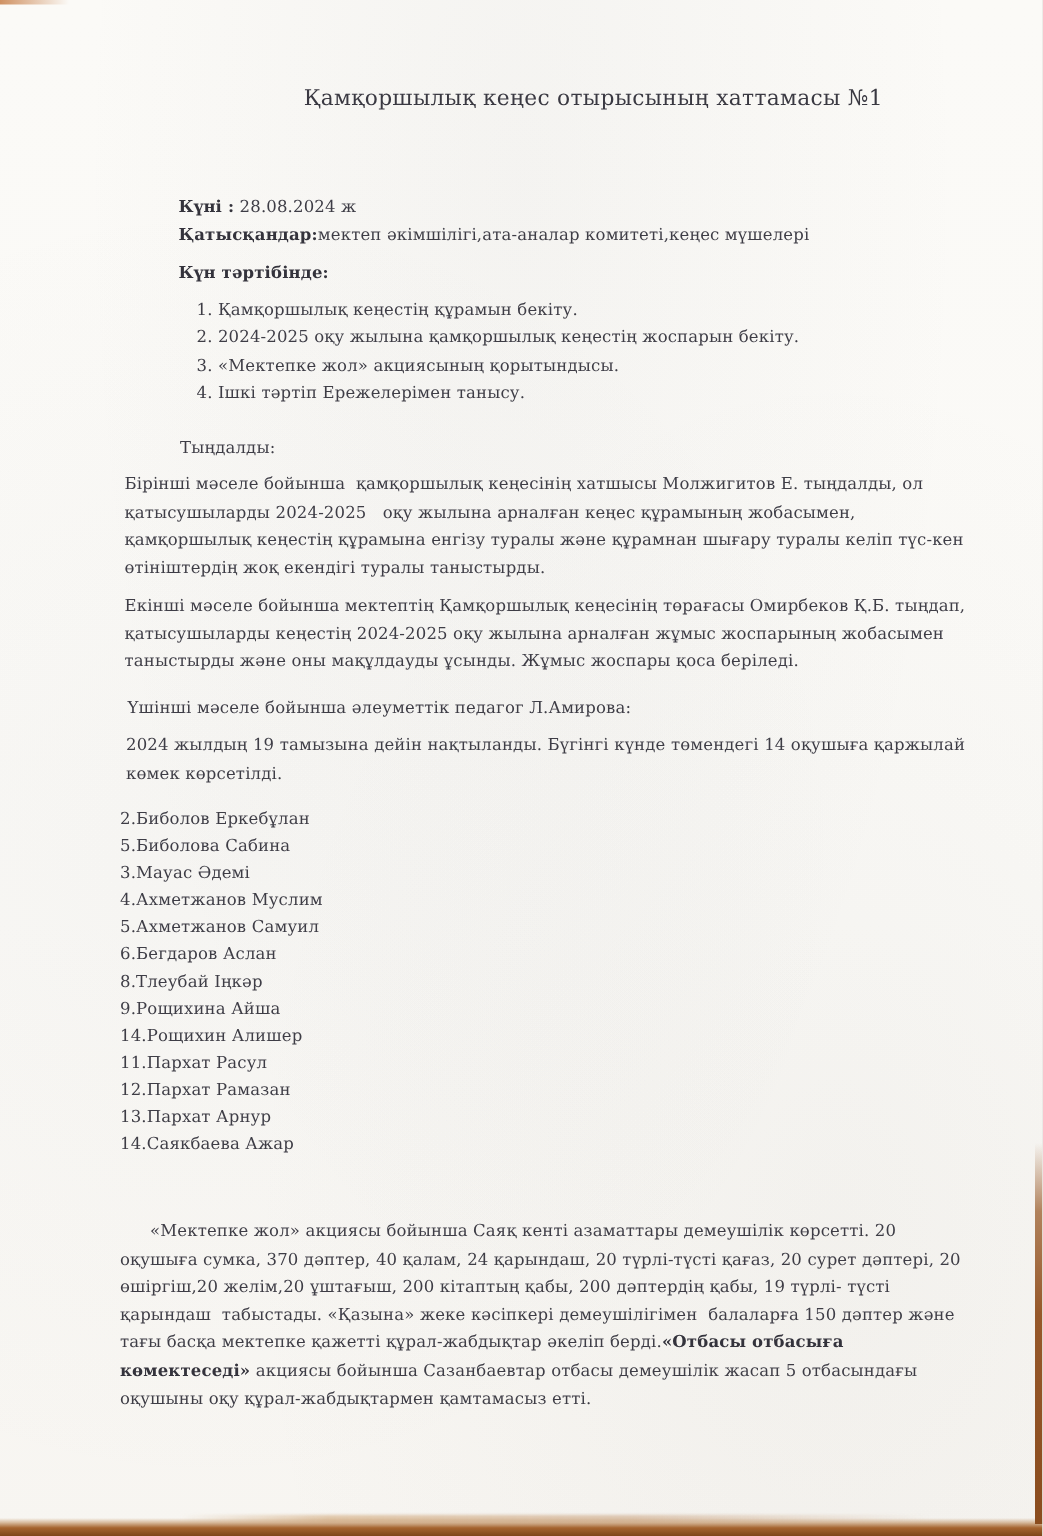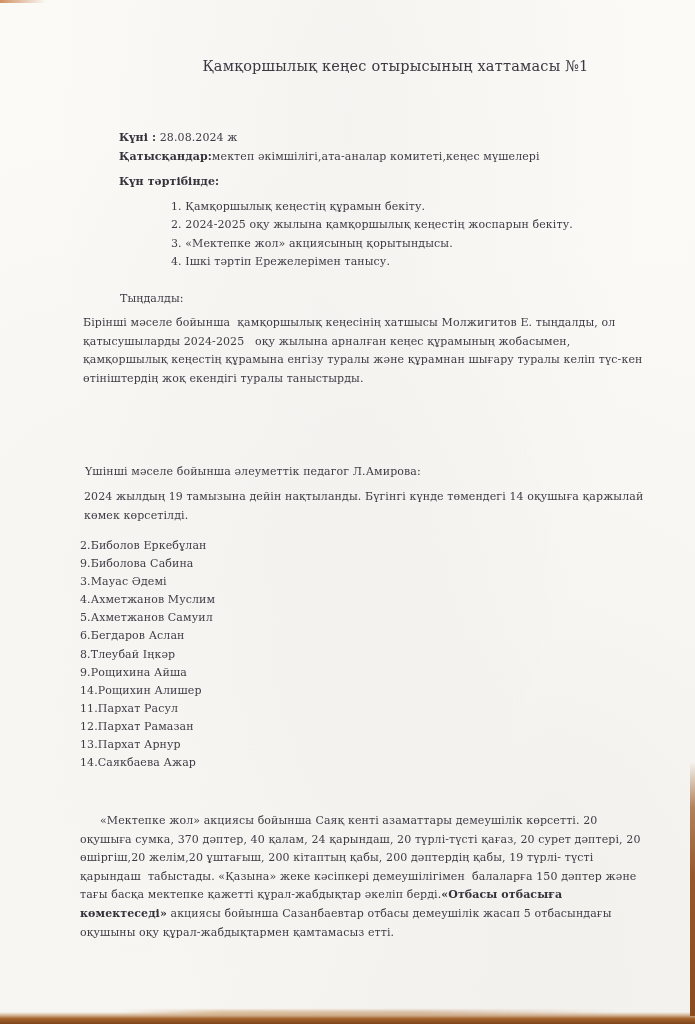--- a/index.html
+++ b/index.html
@@ -20,21 +20,21 @@
     color:#3e3d46;
     overflow:hidden;
   }
   .txt{position:absolute; font-size:11px; line-height:18.6px; letter-spacing:0.1px;}
   .para{white-space:pre-wrap;}
   .b{font-weight:bold; color:#34333c;}
   .title{
     position:absolute; top:58px; left:0; width:695px;
     text-align:center; font-size:14.5px; color:#3a3942; letter-spacing:0.2px;padding-left:48px;
   }
-  .agenda-item{line-height:18.4px;margin-left:40px;}
+  .agenda-item{line-height:18.4px;}
   .name-item{line-height:18.1px;}
   .indent1{text-indent:20px;}
   
   .desk-bottom{
     position:absolute; left:0; bottom:0; width:695px; height:12px;
     background:linear-gradient(180deg, rgba(190,140,90,0.0) 0%, rgba(190,140,90,0.55) 25%, #a5642f 55%, #7e4418 100%);
   }
   .desk-bottom-blur{
     position:absolute; left:120px; bottom:9px; width:500px; height:5px;
     background:linear-gradient(90deg, rgba(205,160,110,0.0), rgba(205,160,110,0.55) 20%, rgba(190,140,95,0.45) 60%, rgba(205,160,110,0.0));
@@ -67,28 +67,29 @@
     <div class="agenda-item">1. Қамқоршылық кеңестің құрамын бекіту.</div>
     <div class="agenda-item">2. 2024-2025 оқу жылына қамқоршылық кеңестің жоспарын бекіту.</div>
     <div class="agenda-item">3. «Мектепке жол» акциясының қорытындысы.</div>
     <div class="agenda-item">4. Ішкі тәртіп Ережелерімен танысу.</div>
   </div>
 
   <div class="txt" style="left:120px; top:290px;">Тыңдалды:</div>
 
   <div class="txt para" style="left:83px; top:314px; width:562px;">Бірінші мәселе бойынша  қамқоршылық кеңесінің хатшысы Молжигитов Е. тыңдалды, ол қатысушыларды 2024-2025   оқу жылына арналған кеңес құрамының жобасымен, қамқоршылық кеңестің құрамына енгізу туралы және құрамнан шығару туралы келіп түс-кен өтініштердің жоқ екендігі туралы таныстырды.</div>
 
+  <div class="txt para" style="left:83px; top:395px; width:572px;">Екінші мәселе бойынша мектептің Қамқоршылық кеңесінің төрағасы Омирбеков Қ.Б. тыңдап, қатысушыларды кеңестің 2024-2025 оқу жылына арналған жұмыс жоспарының жобасымен таныстырды және оны мақұлдауды ұсынды. Жұмыс жоспары қоса беріледі.</div>
 
   <div class="txt" style="left:85px; top:463px; width:560px;">Үшінші мәселе бойынша әлеуметтік педагог Л.Амирова:</div>
 
   <div class="txt para" style="left:84px; top:488px; width:560px;">2024 жылдың 19 тамызына дейін нақтыланды. Бүгінгі күнде төмендегі 14 оқушыға қаржылай көмек көрсетілді.</div>
 
   <div class="txt" style="left:80px; top:537px;">
     <div class="name-item">2.Биболов Еркебұлан</div>
-    <div class="name-item">9.Биболова Сабина</div>
+    <div class="name-item">5.Биболова Сабина</div>
     <div class="name-item">3.Мауас Әдемі</div>
     <div class="name-item">4.Ахметжанов Муслим</div>
     <div class="name-item">5.Ахметжанов Самуил</div>
     <div class="name-item">6.Бегдаров Аслан</div>
     <div class="name-item">8.Тлеубай Іңкәр</div>
     <div class="name-item">9.Рощихина Айша</div>
     <div class="name-item">14.Рощихин Алишер</div>
     <div class="name-item">11.Пархат Расул</div>
     <div class="name-item">12.Пархат Рамазан</div>
     <div class="name-item">13.Пархат Арнур</div>

